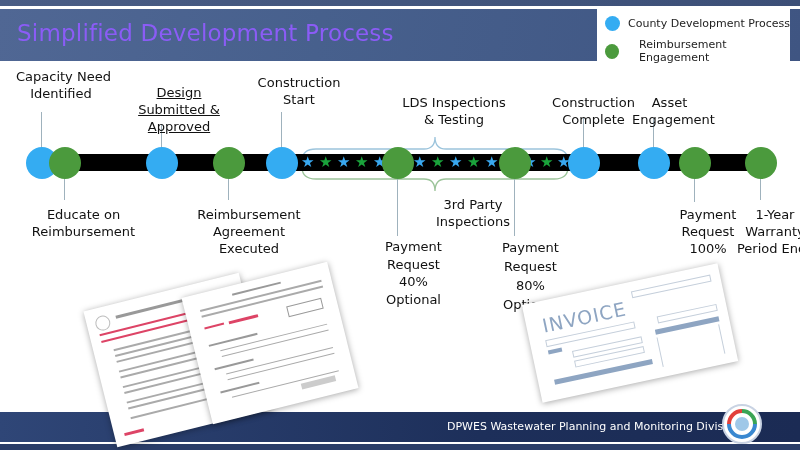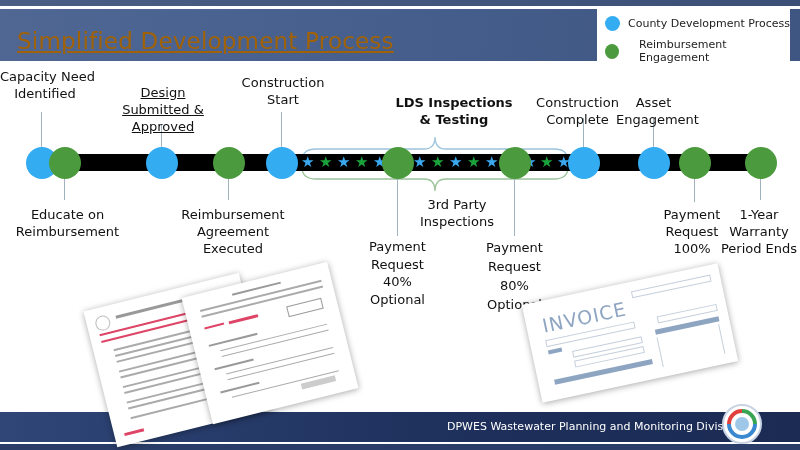--- a/index.html
+++ b/index.html
@@ -1,29 +1,29 @@
 <!DOCTYPE html>
 <html><head>
 <meta charset="utf-8">
 <style>
   html, body { margin:0; padding:0; }
   body { width:800px; height:450px; position:relative; overflow:hidden; background:#ffffff; font-family:"DejaVu Sans", sans-serif; }
   .topband { position:absolute; left:0; top:0; width:800px; height:8px; background:linear-gradient(90deg,#4a5d85,#3c4f77); }
   .topline { position:absolute; left:0; top:6px; width:800px; height:2px; background:#ffffff; }
   .header { position:absolute; left:0; top:9px; width:800px; height:52px; background:linear-gradient(100deg,#506794 0%,#47608d 40%,#3f5582 100%); }
-  .title { position:absolute; left:17px; top:28px; font-size:23px; color:#a16207; letter-spacing:0.2px;text-decoration:underline; }
+  .title { position:absolute; left:17px; top:20px; font-size:23px; color:#8b5cf6; letter-spacing:0.2px; }
   .legend { position:absolute; left:597px; top:7px; width:193px; height:54px; background:#ffffff; }
   .legend-item { position:absolute; left:8px; display:flex; align-items:center; font-size:11px; color:#222; }
   .legend-dot { width:15px; height:15px; border-radius:50%; margin-right:8px; }
   .line { position:absolute; left:40px; top:154px; width:722px; height:17px; background:#000; }
   .dot { position:absolute; width:32px; height:32px; border-radius:50%; }
   .blue { background:#34acf2; }
   .green { background:#4b9a3d; }
   .tick { position:absolute; width:1px; background:#9fb2bd; }
-  .lbl { position:absolute; font-size:13px; color:#111; text-align:center; line-height:17px; white-space:pre; }
+  .lbl { position:absolute; font-size:13px; color:#111; text-align:center; line-height:17px; white-space:pre;margin-left:16px; }
   .star { position:absolute; font-size:15px; line-height:15px; top:155px; }
   .star.b { color:#39a8ef; }
   .star.g { color:#1aa33b; }
   .brace { position:absolute; }
   .doc { position:absolute; background:#fff; box-shadow:0 1px 6px rgba(0,0,0,0.35); }
   .footer { position:absolute; left:0; top:412px; width:800px; height:30px; background:linear-gradient(90deg,#2f4677,#1d2f5a 60%,#1b2b54); }
   .footer-line { position:absolute; left:0; top:442px; width:800px; height:2px; background:#ffffff; }
   .footer-bottom { position:absolute; left:0; top:444px; width:800px; height:6px; background:#2a3d68; }
   .footer-text { position:absolute; left:447px; top:420px; font-size:11px; color:#ffffff; }
   .logo { position:absolute; left:722px; top:404px; width:36px; height:36px; border-radius:50%; background:#fff; border:2px solid #c9d3e3; }
@@ -97,21 +97,21 @@
 <div class="lbl" style="left:10px;top:206px;width:115px;">Educate on
 Reimbursement</div>
 <div class="lbl" style="left:118px;top:84px;width:90px;text-decoration:underline;">Design
 Submitted &amp;
 Approved</div>
 <div class="lbl" style="left:178px;top:206px;width:110px;">Reimbursement
 Agreement
 Executed</div>
 <div class="lbl" style="left:238px;top:74px;width:90px;">Construction
 Start</div>
-<div class="lbl" style="left:384px;top:94px;width:140px;font-weight:bold;">LDS Inspections
+<div class="lbl" style="left:368px;top:94px;width:140px;">LDS Inspections
 &amp; Testing</div>
 <div class="lbl" style="left:402px;top:196px;width:110px;">3rd Party
 Inspections</div>
 <div class="lbl" style="left:355px;top:238px;width:85px;line-height:17.5px;">Payment
 Request
 40%
 Optional</div>
 <div class="lbl" style="left:472px;top:238px;width:85px;line-height:19px;">Payment
 Request
 80%

